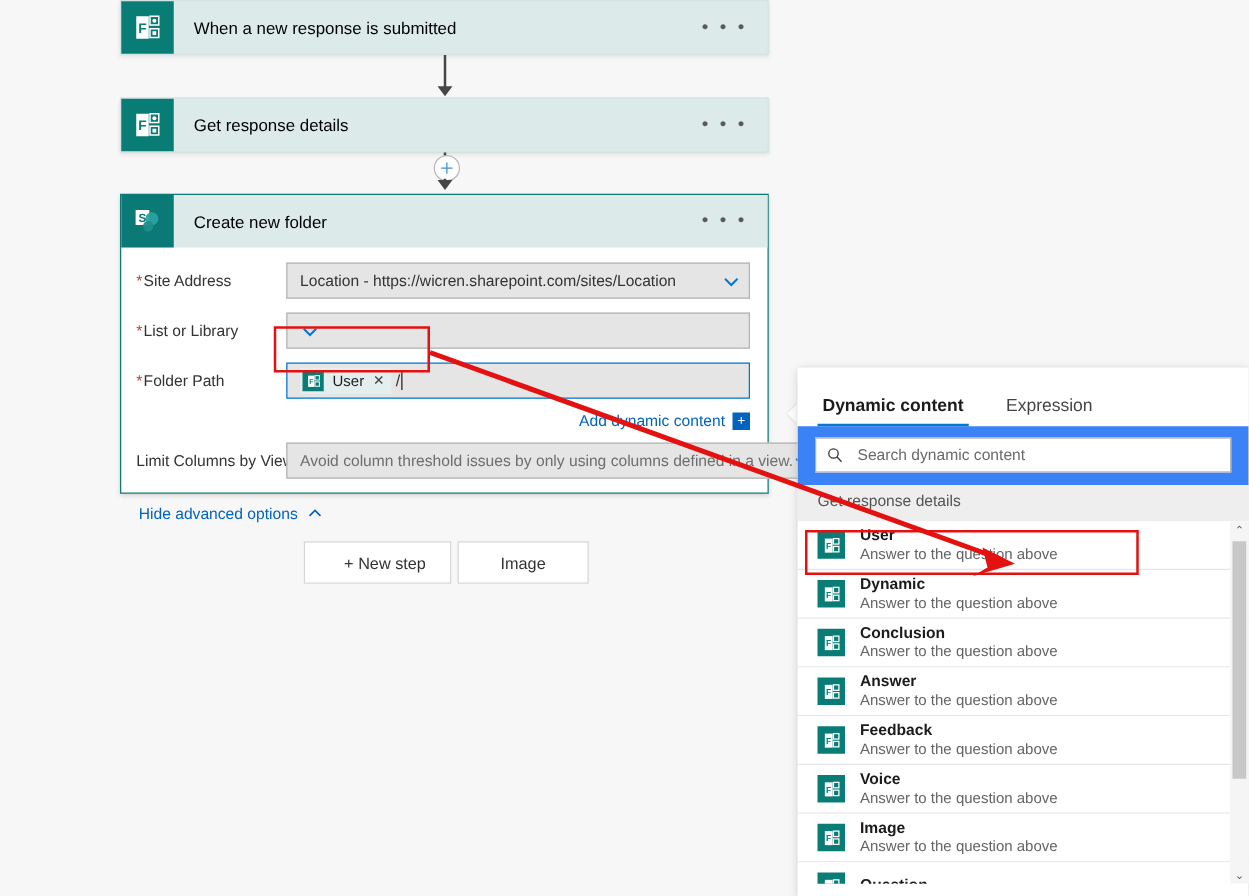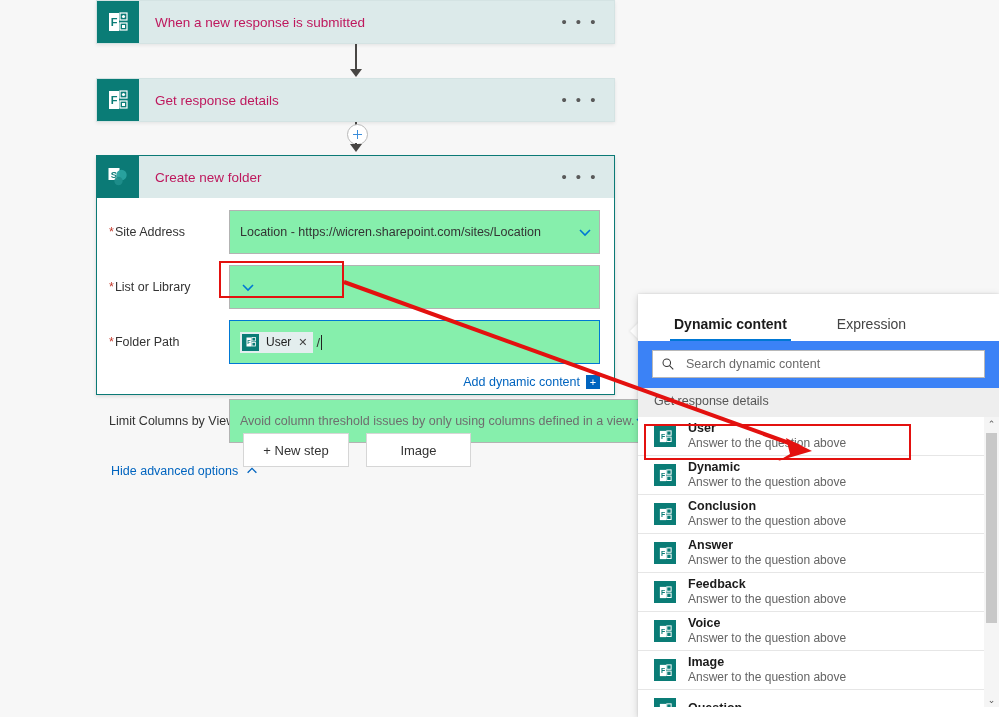--- a/index.html
+++ b/index.html
@@ -47,21 +47,21 @@
     display: flex;
     align-items: center;
     justify-content: center;
   }
   .step-icon.sharepoint { background: #0b7a76; }
 
   .step-title {
     flex: 1 1 auto;
     padding-left: 16px;
     font-size: 13.5px;
-    color: #be185d;
+    color: #000000;
     white-space: nowrap;
     overflow: hidden;
   }
   .step-ellipsis {
     flex: 0 0 auto;
     padding-right: 16px;
     letter-spacing: 2.5px;
     color: #5a5a5a;
     font-size: 15px;
     line-height: 10px;
@@ -134,23 +134,23 @@
     font-size: 12.5px;
     color: #333;
     padding-right: 6px;
     box-sizing: border-box;
     white-space: nowrap;
   }
   .req-star { color: #c2392c; margin-right: 1px; }
 
   .field-control {
     flex: 1 1 auto;
-    height: 44px;
+    height: 29px;
     border: 1px solid #b3b3b3;
-    background: #86efac;
+    background: #e5e5e5;
     box-sizing: border-box;
     display: flex;
     align-items: center;
     padding: 0 6px 0 10px;
     font-size: 12.5px;
     color: #333;
     position: relative;
   }
   .field-control.focused {
     border: 1.5px solid #0078d4;
@@ -242,21 +242,21 @@
     background: #ffffff;
     border: 1px solid #d6d6d6;
     font-size: 13px;
     color: #333;
     font-family: "Liberation Sans", sans-serif;
     cursor: pointer;
     display: flex;
     align-items: center;
     justify-content: center;
   }
-  #new-step-btn { left: 243px; top: 433px; width: 104px; }
+  #new-step-btn { left: 243px; top: 433px; width: 104px; padding-left: 12px; }
   #save-btn     { left: 366px; top: 433px; width: 103px; }
 
   
   .dc-panel {
     position: absolute;
     left: 638px;
     top: 294px;
     width: 361px;
     height: 423px;
     background: #ffffff;
@@ -281,21 +281,20 @@
     padding-left: 16px;
     background: #fff;
   }
   .dc-tab {
     font-size: 14px;
     color: #444;
     padding: 0 4px 9px 4px;
     margin-right: 26px;
     cursor: pointer;
     position: relative;
-    margin-left: 16px;
   }
   .dc-tab.active {
     font-weight: bold;
     color: #1b1b1b;
   }
   .dc-tab.active::after {
     content: "";
     position: absolute;
     left: 0; right: 0; bottom: 0;
     height: 2px;

